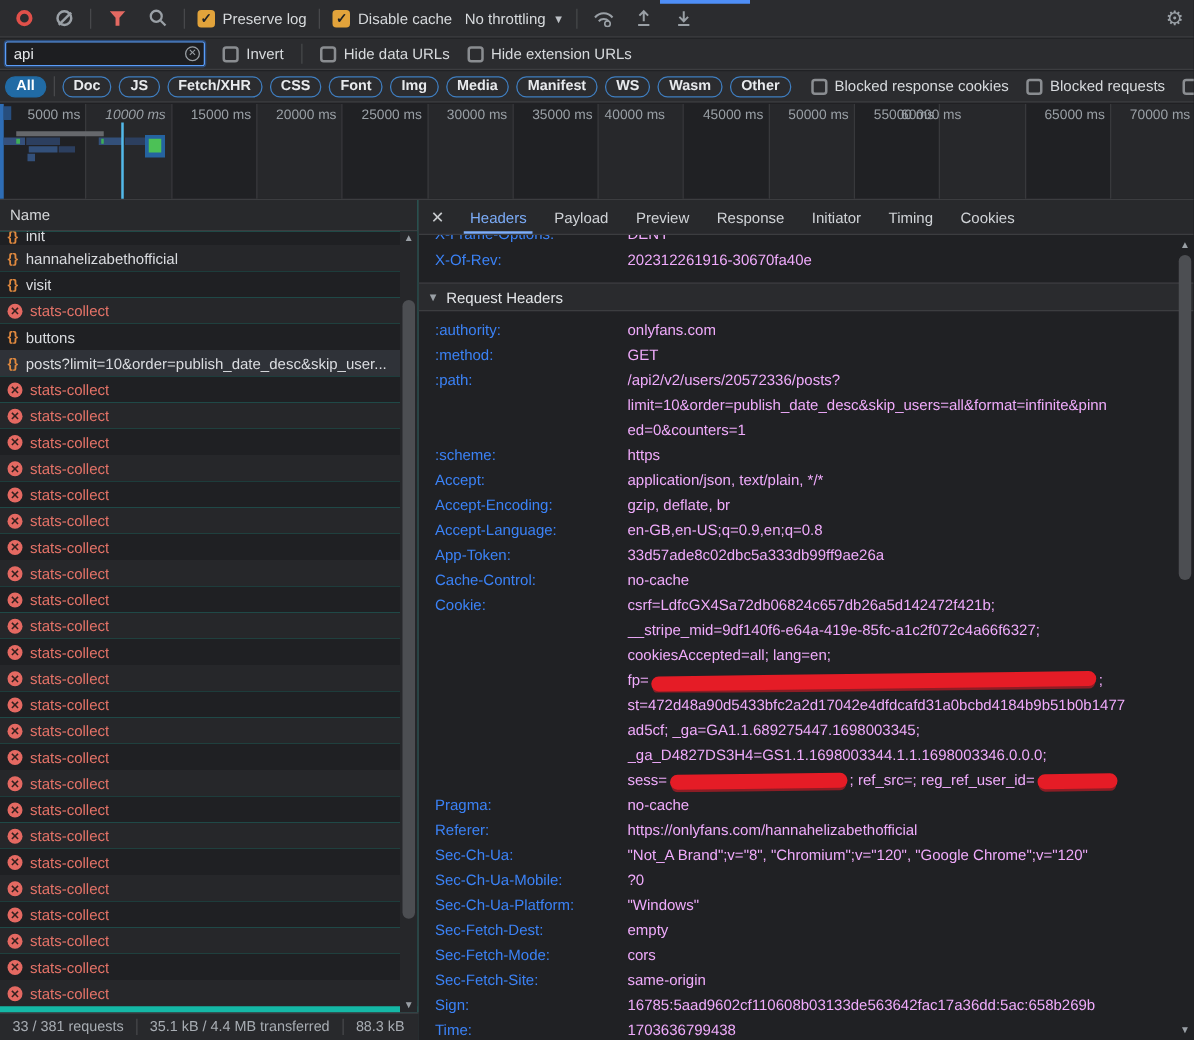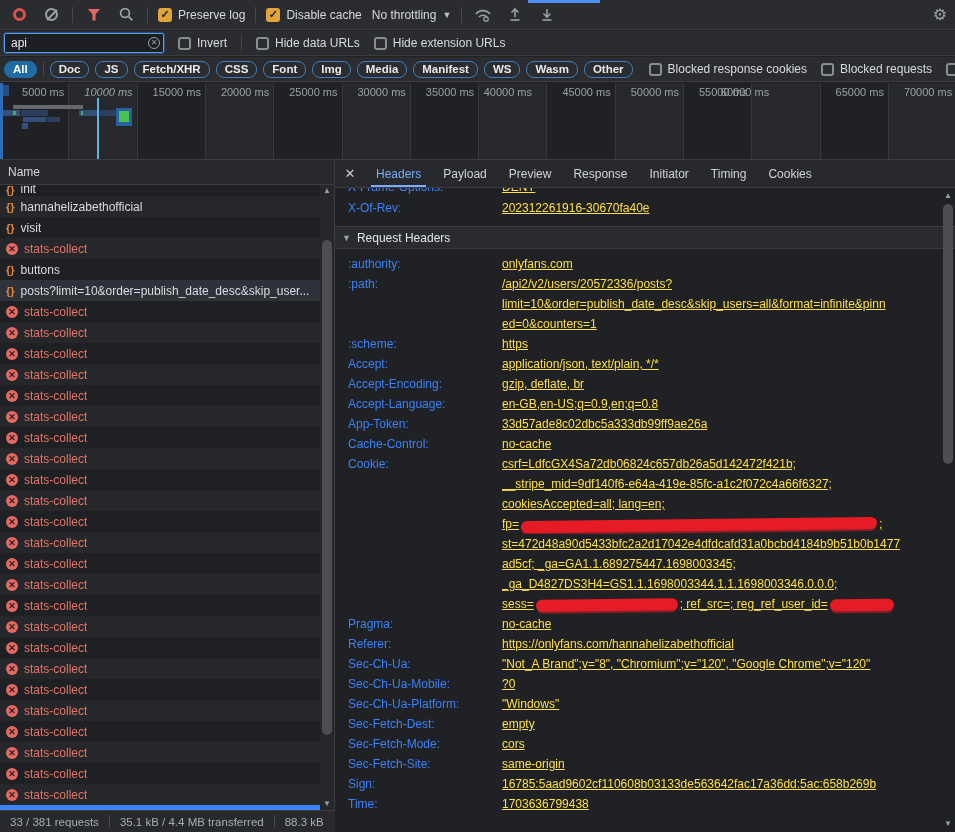--- a/index.html
+++ b/index.html
@@ -53,21 +53,21 @@
     border-bottom:1px solid #3c3d40; overflow:hidden; }
   .band { position:absolute; top:0; height:77px; }
   .gline { position:absolute; top:0; width:1px; height:77px; background:#38393c; }
   .tick { position:absolute; top:3px; width:64px; text-align:right; color:#9aa0a6; font-size:11px; white-space:nowrap; }
   .wbar { position:absolute; }
 
   
   .main { position:absolute; left:0; top:160px; width:955px; height:672px; display:flex; }
 
   
-  .sidebar { position:relative; width:335px; height:672px; border-right:1px solid #3c3d40; background:#3b82f6; }
+  .sidebar { position:relative; width:335px; height:672px; border-right:1px solid #3c3d40; background:#14b8a6; }
   .namehdr { height:25px; line-height:25px; padding-left:8px; background:#28292c;
     border-bottom:1px solid #3c3d40; color:#d5d7da; }
   .list { position:absolute; left:0; top:25px; right:0; bottom:22px; overflow:hidden; }
   .lrow { height:21px; display:flex; align-items:center; gap:6px; padding-left:6px; white-space:nowrap; overflow:hidden; }
   .lrow.clip { height:11px; align-items:flex-end; }
   .lrow.odd { background:#26272a; } .lrow.even { background:#1f2023; }
   .lrow.sel { background:#2f3238; }
   .xhricon { color:#e0893f; font-weight:bold; font-size:11px; flex:none; }
   .erricon { width:12px; height:12px; border-radius:50%; background:#e46962; color:#33211f;
     font-size:9px; font-weight:bold; line-height:12px; text-align:center; flex:none; }
@@ -96,21 +96,21 @@
   .dtab { display:flex; align-items:center; padding:0 11px; color:#d0d3d7; position:relative; }
   .dtab.active { color:#7cacf8; }
   .dtab.active::after { content:""; position:absolute; left:6px; right:6px; bottom:0;
     height:2px; background:#7cacf8; }
 
   .dbody { position:absolute; left:0; top:28px; right:0; bottom:0; overflow:hidden; }
   .cliprow { height:10px; overflow:hidden; }
   .cliprow .hrow { margin-top:-11px; }
   .hrow { display:flex; line-height:20px; min-height:20px; }
   .hname { width:167px; flex:none; padding-left:13px; color:#3b82f6; }
-  .hval { flex:1; color:#fde047; padding-right:16px;text-decoration:underline; }
+  .hval { flex:1; color:#f0abfc; padding-right:16px; }
   .vline { height:20px; white-space:nowrap; overflow:hidden; }
   .sect { margin-top:8px; height:23px; line-height:22px; background:#2a2b2e;
     border-top:1px solid #3c3d40; border-bottom:1px solid #3c3d40;
     padding-left:7px; color:#e2e5e8; display:flex; align-items:center; gap:6px; }
   .tri { color:#9aa0a6; font-size:9px; }
   .hdrs { padding-top:5px; }
   .redact { display:inline-block; height:12px; background:#e51c26; border-radius:7px;
     vertical-align:middle; margin:0 2px; transform:rotate(-0.7deg);
     box-shadow:0 3px 0 -1px rgba(229,28,38,0.55); }
 
@@ -444,20 +444,24 @@
         <div class="sect">
           <span class="tri">▼</span>
           <span>Request Headers</span>
         </div>
         <div class="hdrs" id="hdrs">
             <div class="hrow">
               <div class="hname">:authority:</div>
               <div class="hval">onlyfans.com</div>
             </div>
             <div class="hrow">
+              <div class="hname">:method:</div>
+              <div class="hval">GET</div>
+            </div>
+            <div class="hrow">
               <div class="hname">:path:</div>
               <div class="hval">
                 <div class="vline"><span>/api2/v2/users/20572336/posts?</span></div>
                 <div class="vline"><span>limit=10&amp;order=publish_date_desc&amp;skip_users=all&amp;format=infinite&amp;pinn</span></div>
                 <div class="vline"><span>ed=0&amp;counters=1</span></div>
               </div>
             </div>
             <div class="hrow">
               <div class="hname">:scheme:</div>
               <div class="hval">https</div>

